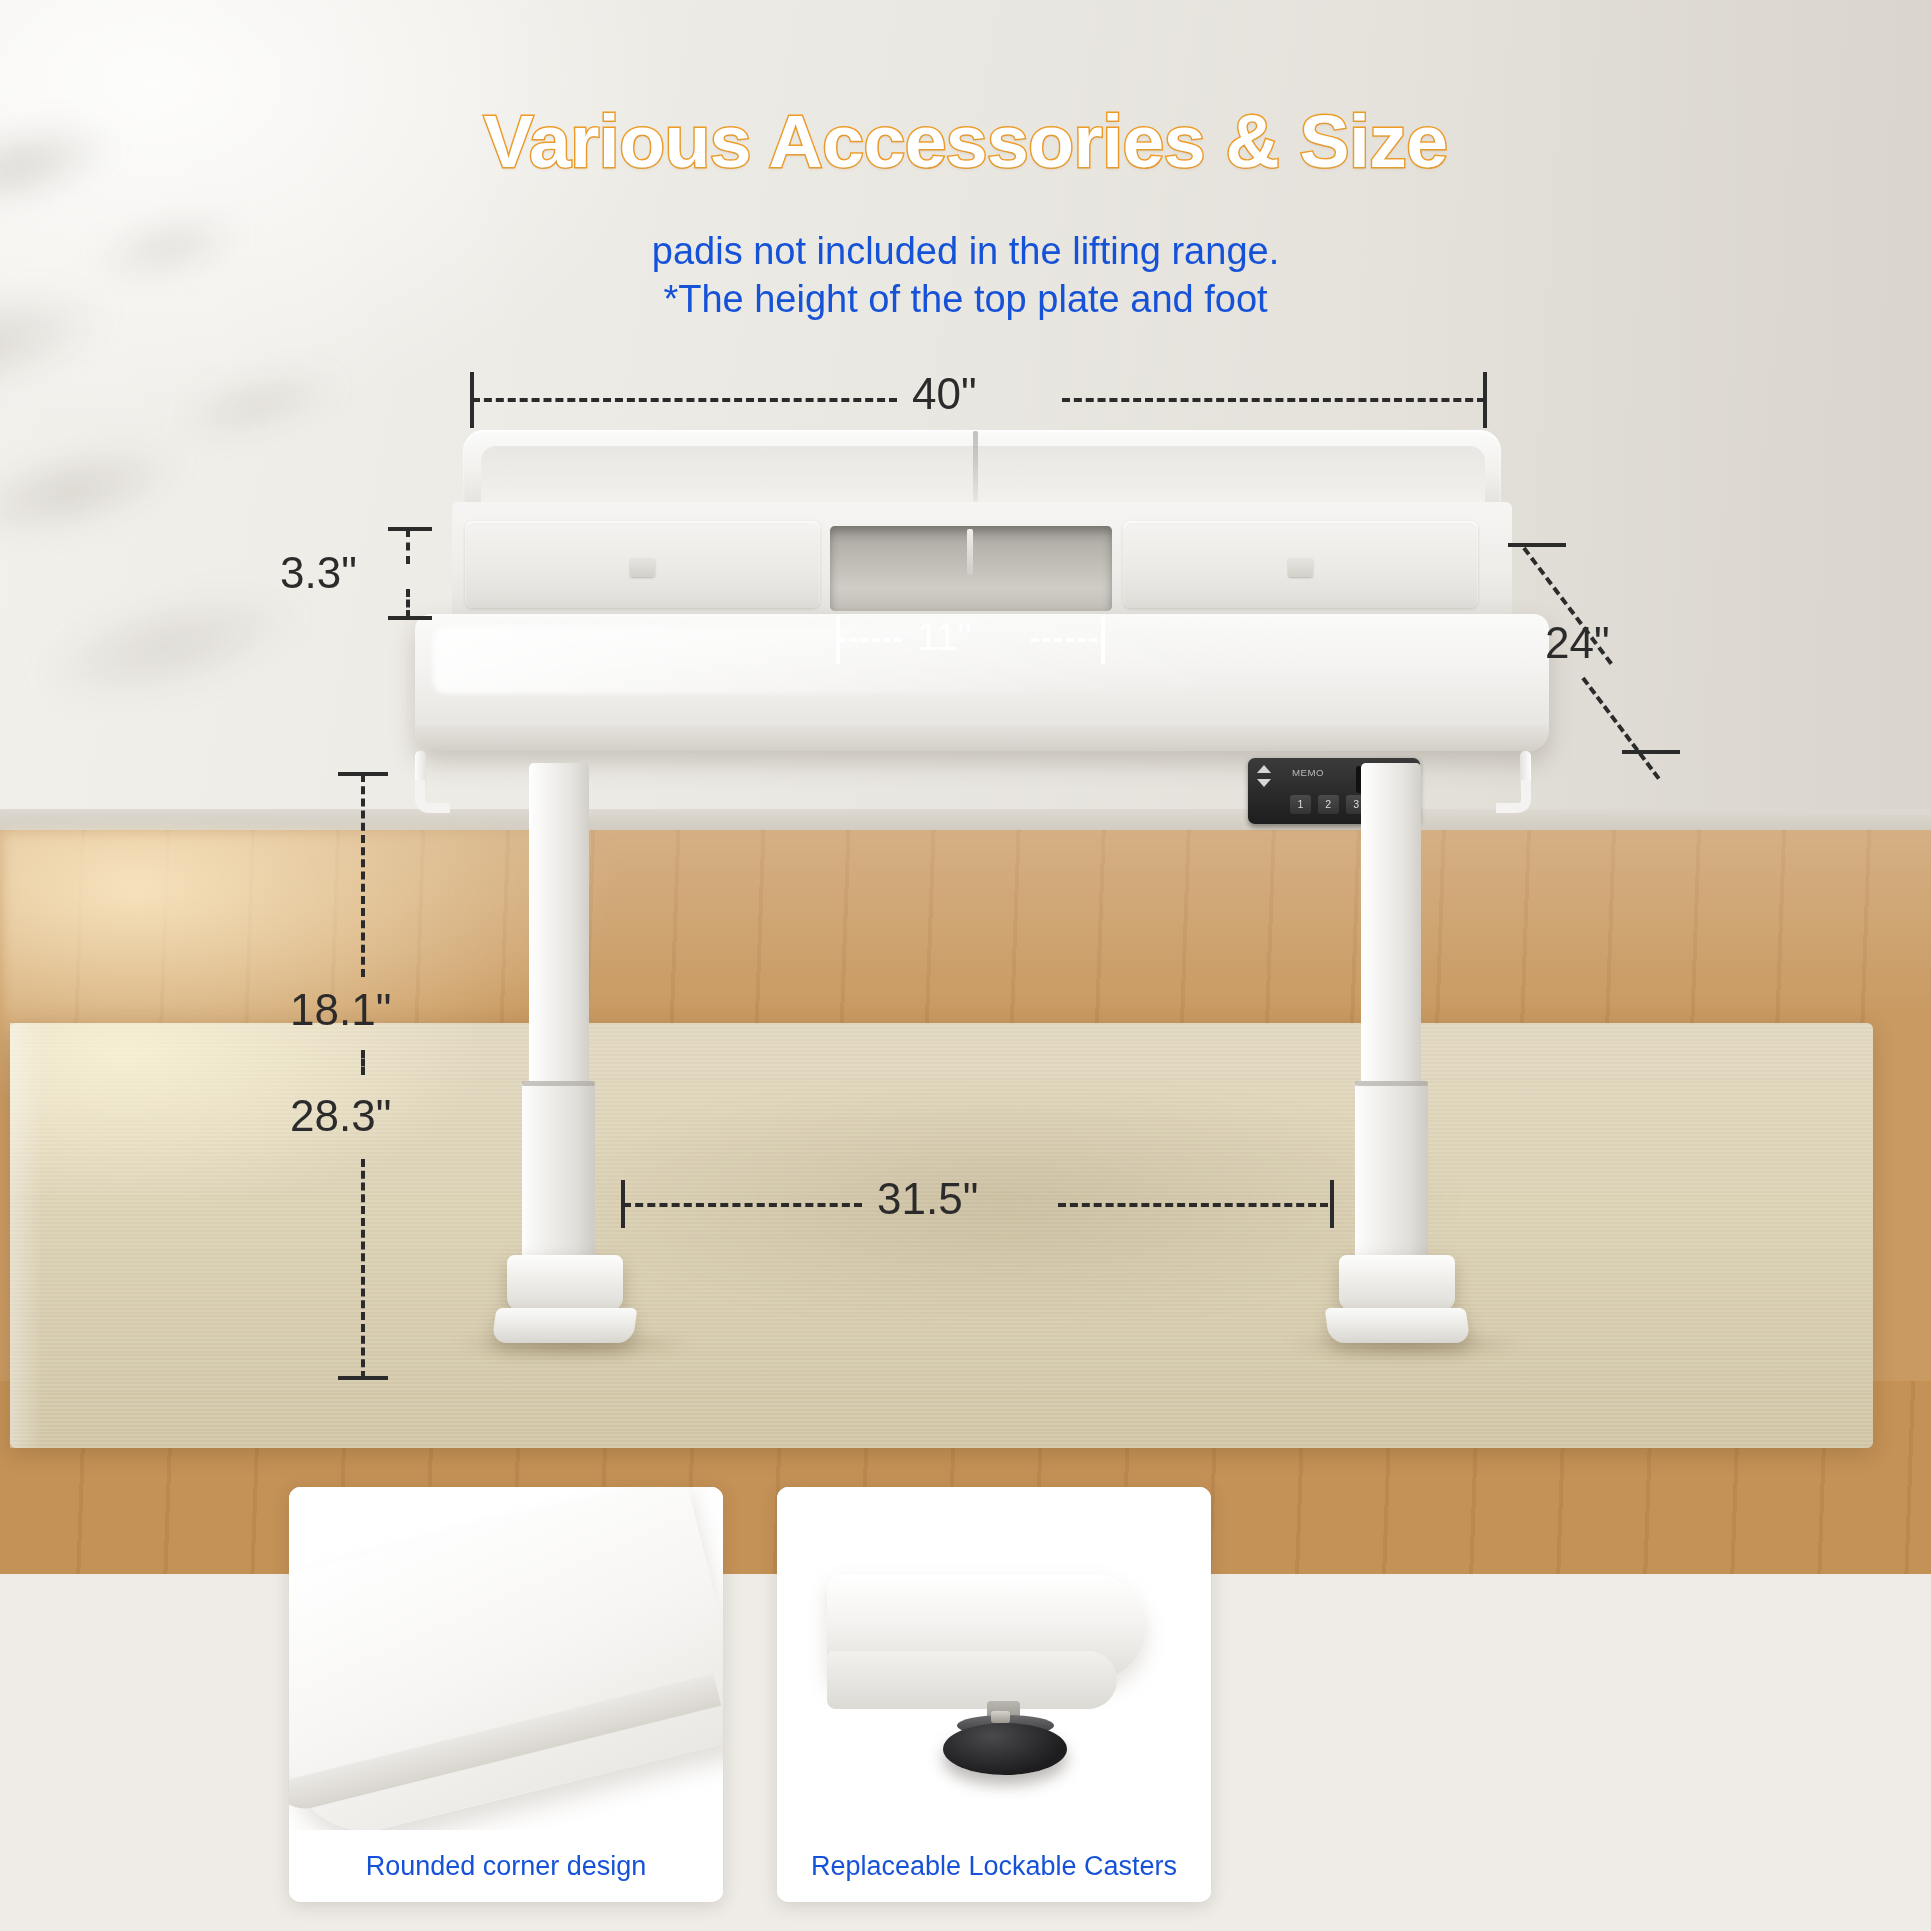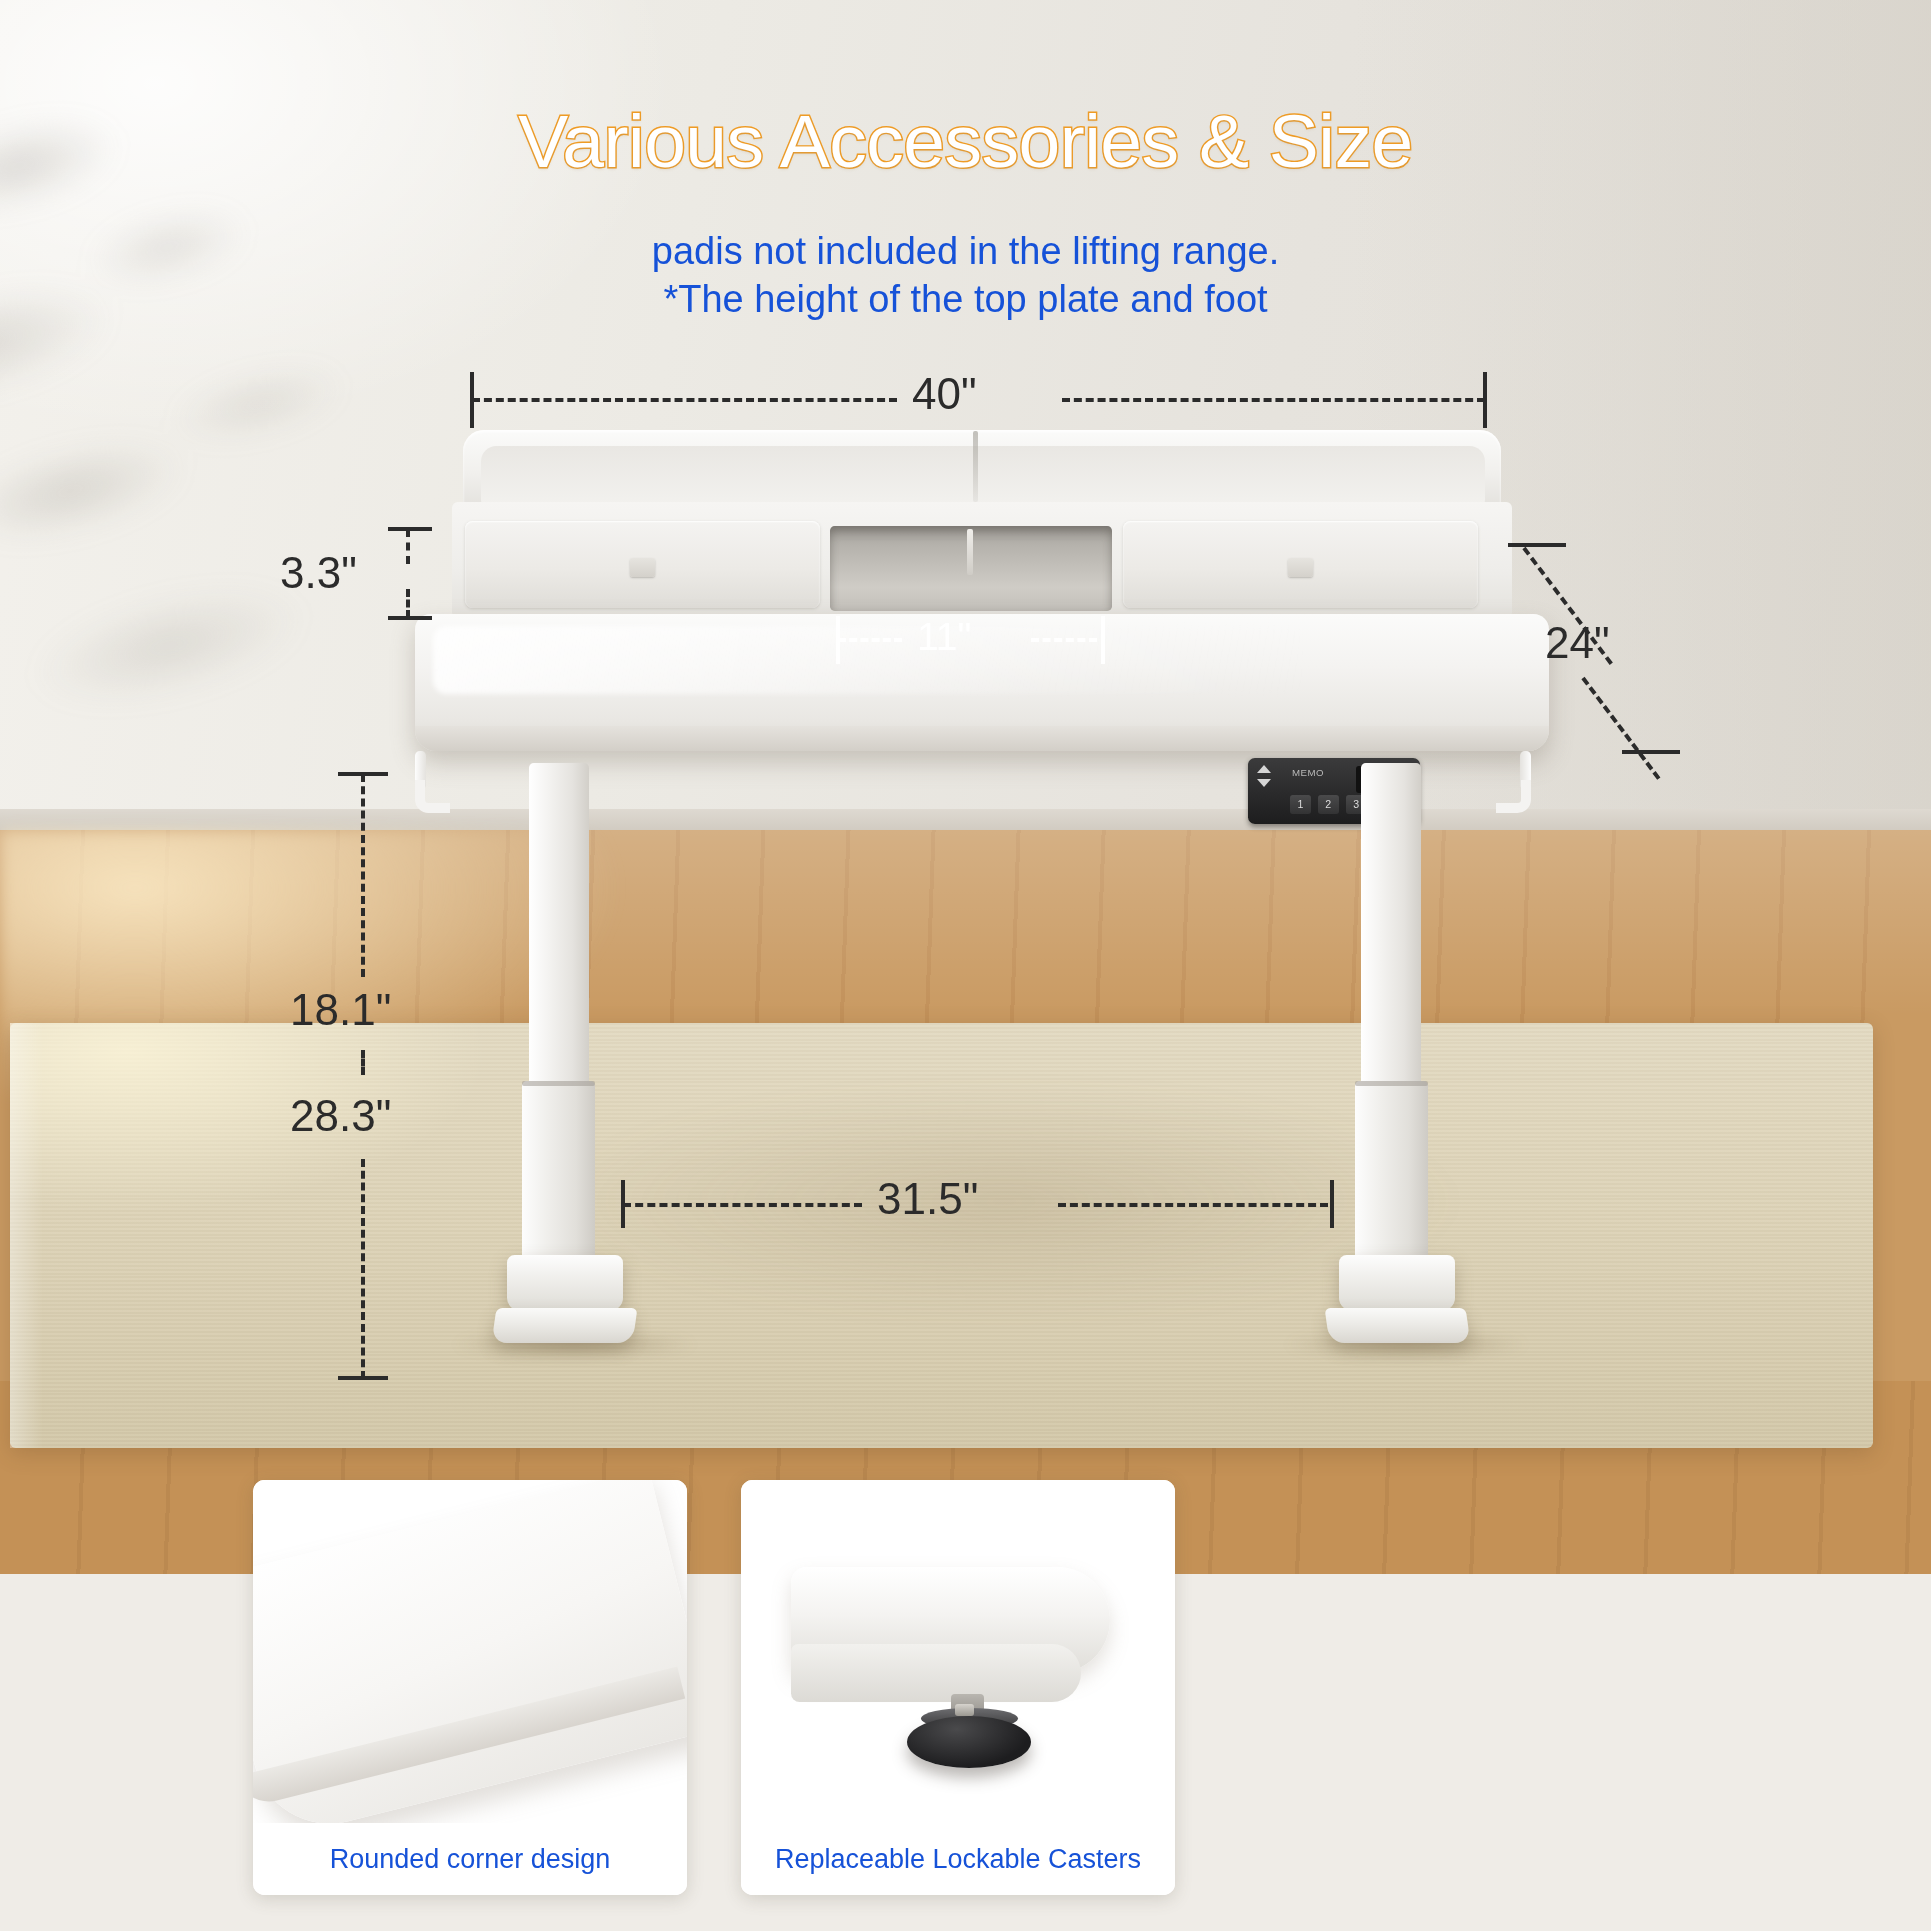--- a/index.html
+++ b/index.html
@@ -254,21 +254,21 @@
   .shadow-desk {
     position:absolute; left:541px; top:1081px; width:927px; height:241px;
     background:radial-gradient(ellipse at center, rgba(120,98,62,0.16) 0%, rgba(120,98,62,0) 70%);
     filter:blur(11.6px);
   }
 
   
   .title {
     position:absolute; left:0; top:98px; width:1931px;
     text-align:center;
-    font-size:75px; font-weight:normal;
+    font-size:75px; font-weight:bold;
     color:#ffffff;
     letter-spacing:-0.5px;
     -webkit-text-stroke:2.9px #ef9c26;
     paint-order:stroke fill;
     text-shadow:0 1.9px 2.9px rgba(180,150,110,0.25);
   }
   .subtitle {
     position:absolute; left:0; top:227px; width:1931px;
     text-align:center;
     font-size:38px;
@@ -305,25 +305,26 @@
     position:absolute;
     height:0; border-top:4.8px dashed #2b2b2b;
     transform-origin:left center;
   }
 
   
   .cards {
     position:absolute; left:0; top:1472px; width:1931px; height:459px;
   }
   .card {
-    position:absolute; top:8px; width:434px; height:415px;
+    position:absolute; top:15px; width:434px; height:415px;
     background:#ffffff;
     border-radius:11.6px;
     box-shadow:0 3.9px 17.4px rgba(80,70,55,0.18);
     overflow:hidden;
+    margin-left:36px;
   }
   .card1 { left:253px; }
   .card2 { left:741px; }
   .card3 { left:1228px; }
   .card-img { position:absolute; left:0; top:0; width:434px; height:343px; overflow:hidden; background:#ffffff; }
   .card-caption {
     position:absolute; left:0; bottom:0; width:434px; height:72px;
     display:flex; align-items:center; justify-content:center;
     color:#1652d8; font-size:27px; text-align:center;
     background:#ffffff;

